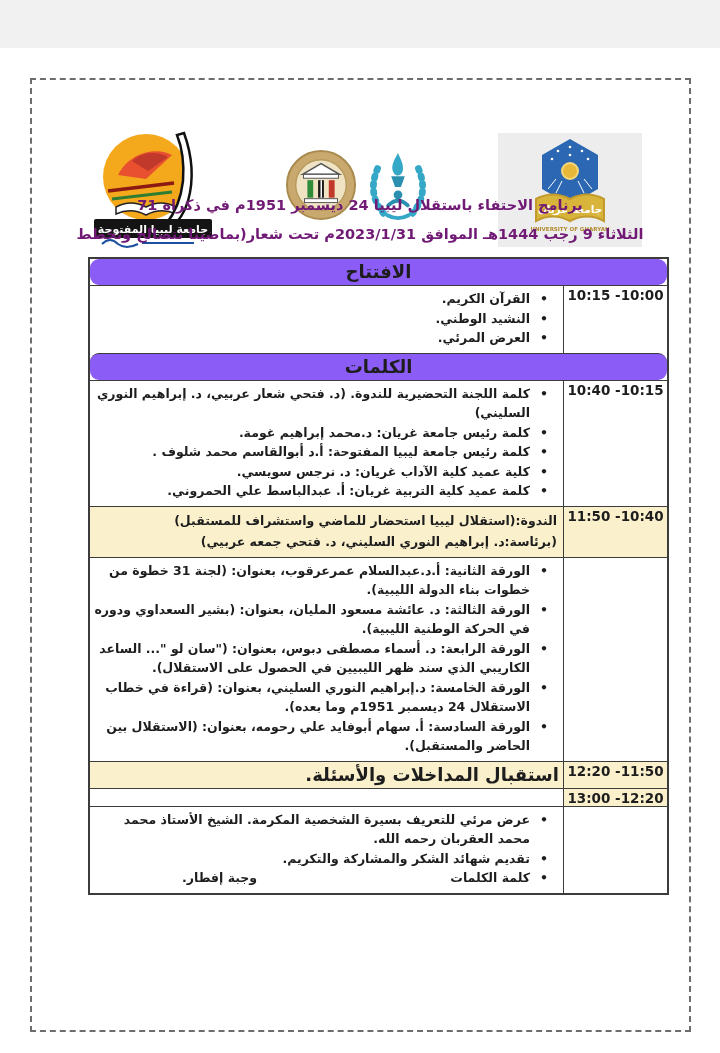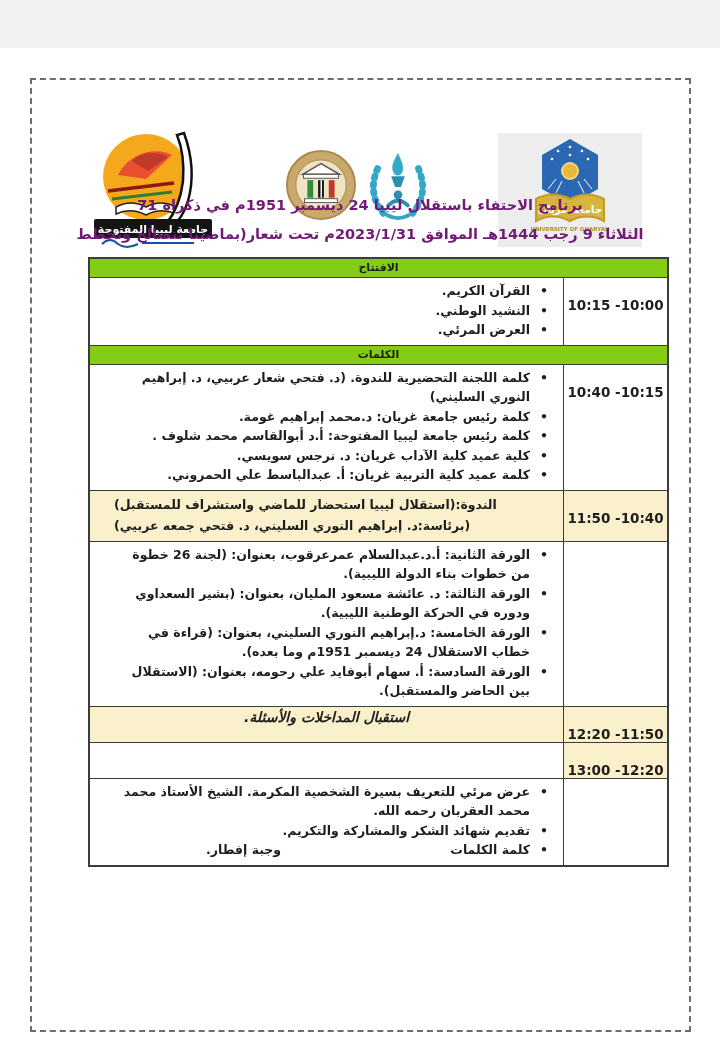--- a/index.html
+++ b/index.html
@@ -24,34 +24,34 @@
     text-align:center; font-weight:bold; font-size:14.5px; line-height:29px; color:#701a75;
   }
 
   .table {
     position:absolute; top:257px; left:88px; width:581px;
     border:2px solid #3c3c3c; box-sizing:border-box; font-size:12.5px;
     background:#fff;
   }
   .table > * + * { border-top:1.6px solid #3c3c3c; }
   .sec-head {
-    background:#84cc16; text-align:center; font-weight:bold;
-    font-size:11px; padding:2px 4px 3px;
+    background:#8b5cf6; text-align:center; font-weight:bold;
+    font-size:18px; padding:2px 4px 3px;border-radius:9px;
   }
   .row { display:flex; align-items:stretch; }
   .time {
     width:104px; flex:none; box-sizing:border-box;
     border-left:1.6px solid #3c3c3c;
-    text-align:center; font-weight:bold; font-size:13.5px; padding-top:19px;
+    text-align:center; font-weight:bold; font-size:13.5px; padding-top:1px;
   }
   .ltr { direction:ltr; unicode-bidi:isolate; }
-  .content { flex:1; padding:3px 6px 5px 24px; box-sizing:border-box; }
+  .content { flex:1; padding:3px 6px 5px 0; box-sizing:border-box; }
   .row.fill .time, .row.fill .content { background:#fbf0cc; }
-  .sem-line { text-align:left; font-weight:bold; line-height:21px; }
-  .center-label { text-align:center; font-weight:bold; font-size:14px; padding:2px 4px 3px;font-style:italic; }
+  .sem-line { text-align:right; font-weight:bold; line-height:21px; }
+  .center-label { text-align:right; font-weight:bold; font-size:18px; padding:2px 4px 3px; }
 
   ul.bullets { margin:0; padding:0; list-style:none; }
   .bullets li {
     position:relative; padding-right:27px; line-height:19.5px;
     font-weight:bold; color:#1d1d1d;
   }
   .bullets li::before {
     content:"\2022"; position:absolute; right:9px; top:0; font-weight:bold;
   }
   .bullets li.spread { display:flex; justify-content:space-between; padding-left:92px; }
@@ -178,22 +178,23 @@
     <div class="content">
       <div class="sem-line">الندوة:(استقلال ليبيا استحضار للماضي واستشراف للمستقبل)</div>
       <div class="sem-line">(برئاسة:د. إبراهيم النوري السليني، د. فتحي جمعه عربيي)</div>
     </div>
   </div>
 
   <div class="row">
     <div class="time"></div>
     <div class="content">
       <ul class="bullets">
-        <li><span>الورقة الثانية: أ.د.عبدالسلام عمرعرقوب، بعنوان: (لجنة 26 خطوة من خطوات بناء الدولة الليبية).</span></li>
+        <li><span>الورقة الثانية: أ.د.عبدالسلام عمرعرقوب، بعنوان: (لجنة 31 خطوة من خطوات بناء الدولة الليبية).</span></li>
         <li><span>الورقة الثالثة: د. عائشة مسعود المليان، بعنوان: (بشير السعداوي ودوره في الحركة الوطنية الليبية).</span></li>
+        <li><span>الورقة الرابعة: د. أسماء مصطفى دبوس، بعنوان: ("سان لو "... الساعد الكاريبي الذي سند ظهر الليبيين في الحصول على الاستقلال).</span></li>
         <li><span>الورقة الخامسة: د.إبراهيم النوري السليني، بعنوان: (قراءة في خطاب الاستقلال 24 ديسمبر 1951م وما بعده).</span></li>
         <li><span>الورقة السادسة: أ. سهام أبوفايد علي رحومه، بعنوان: (الاستقلال بين الحاضر والمستقبل).</span></li>
       </ul>
     </div>
   </div>
 
   <div class="row fill">
     <div class="time">
       <span class="ltr">12:20 -11:50</span>
     </div>

